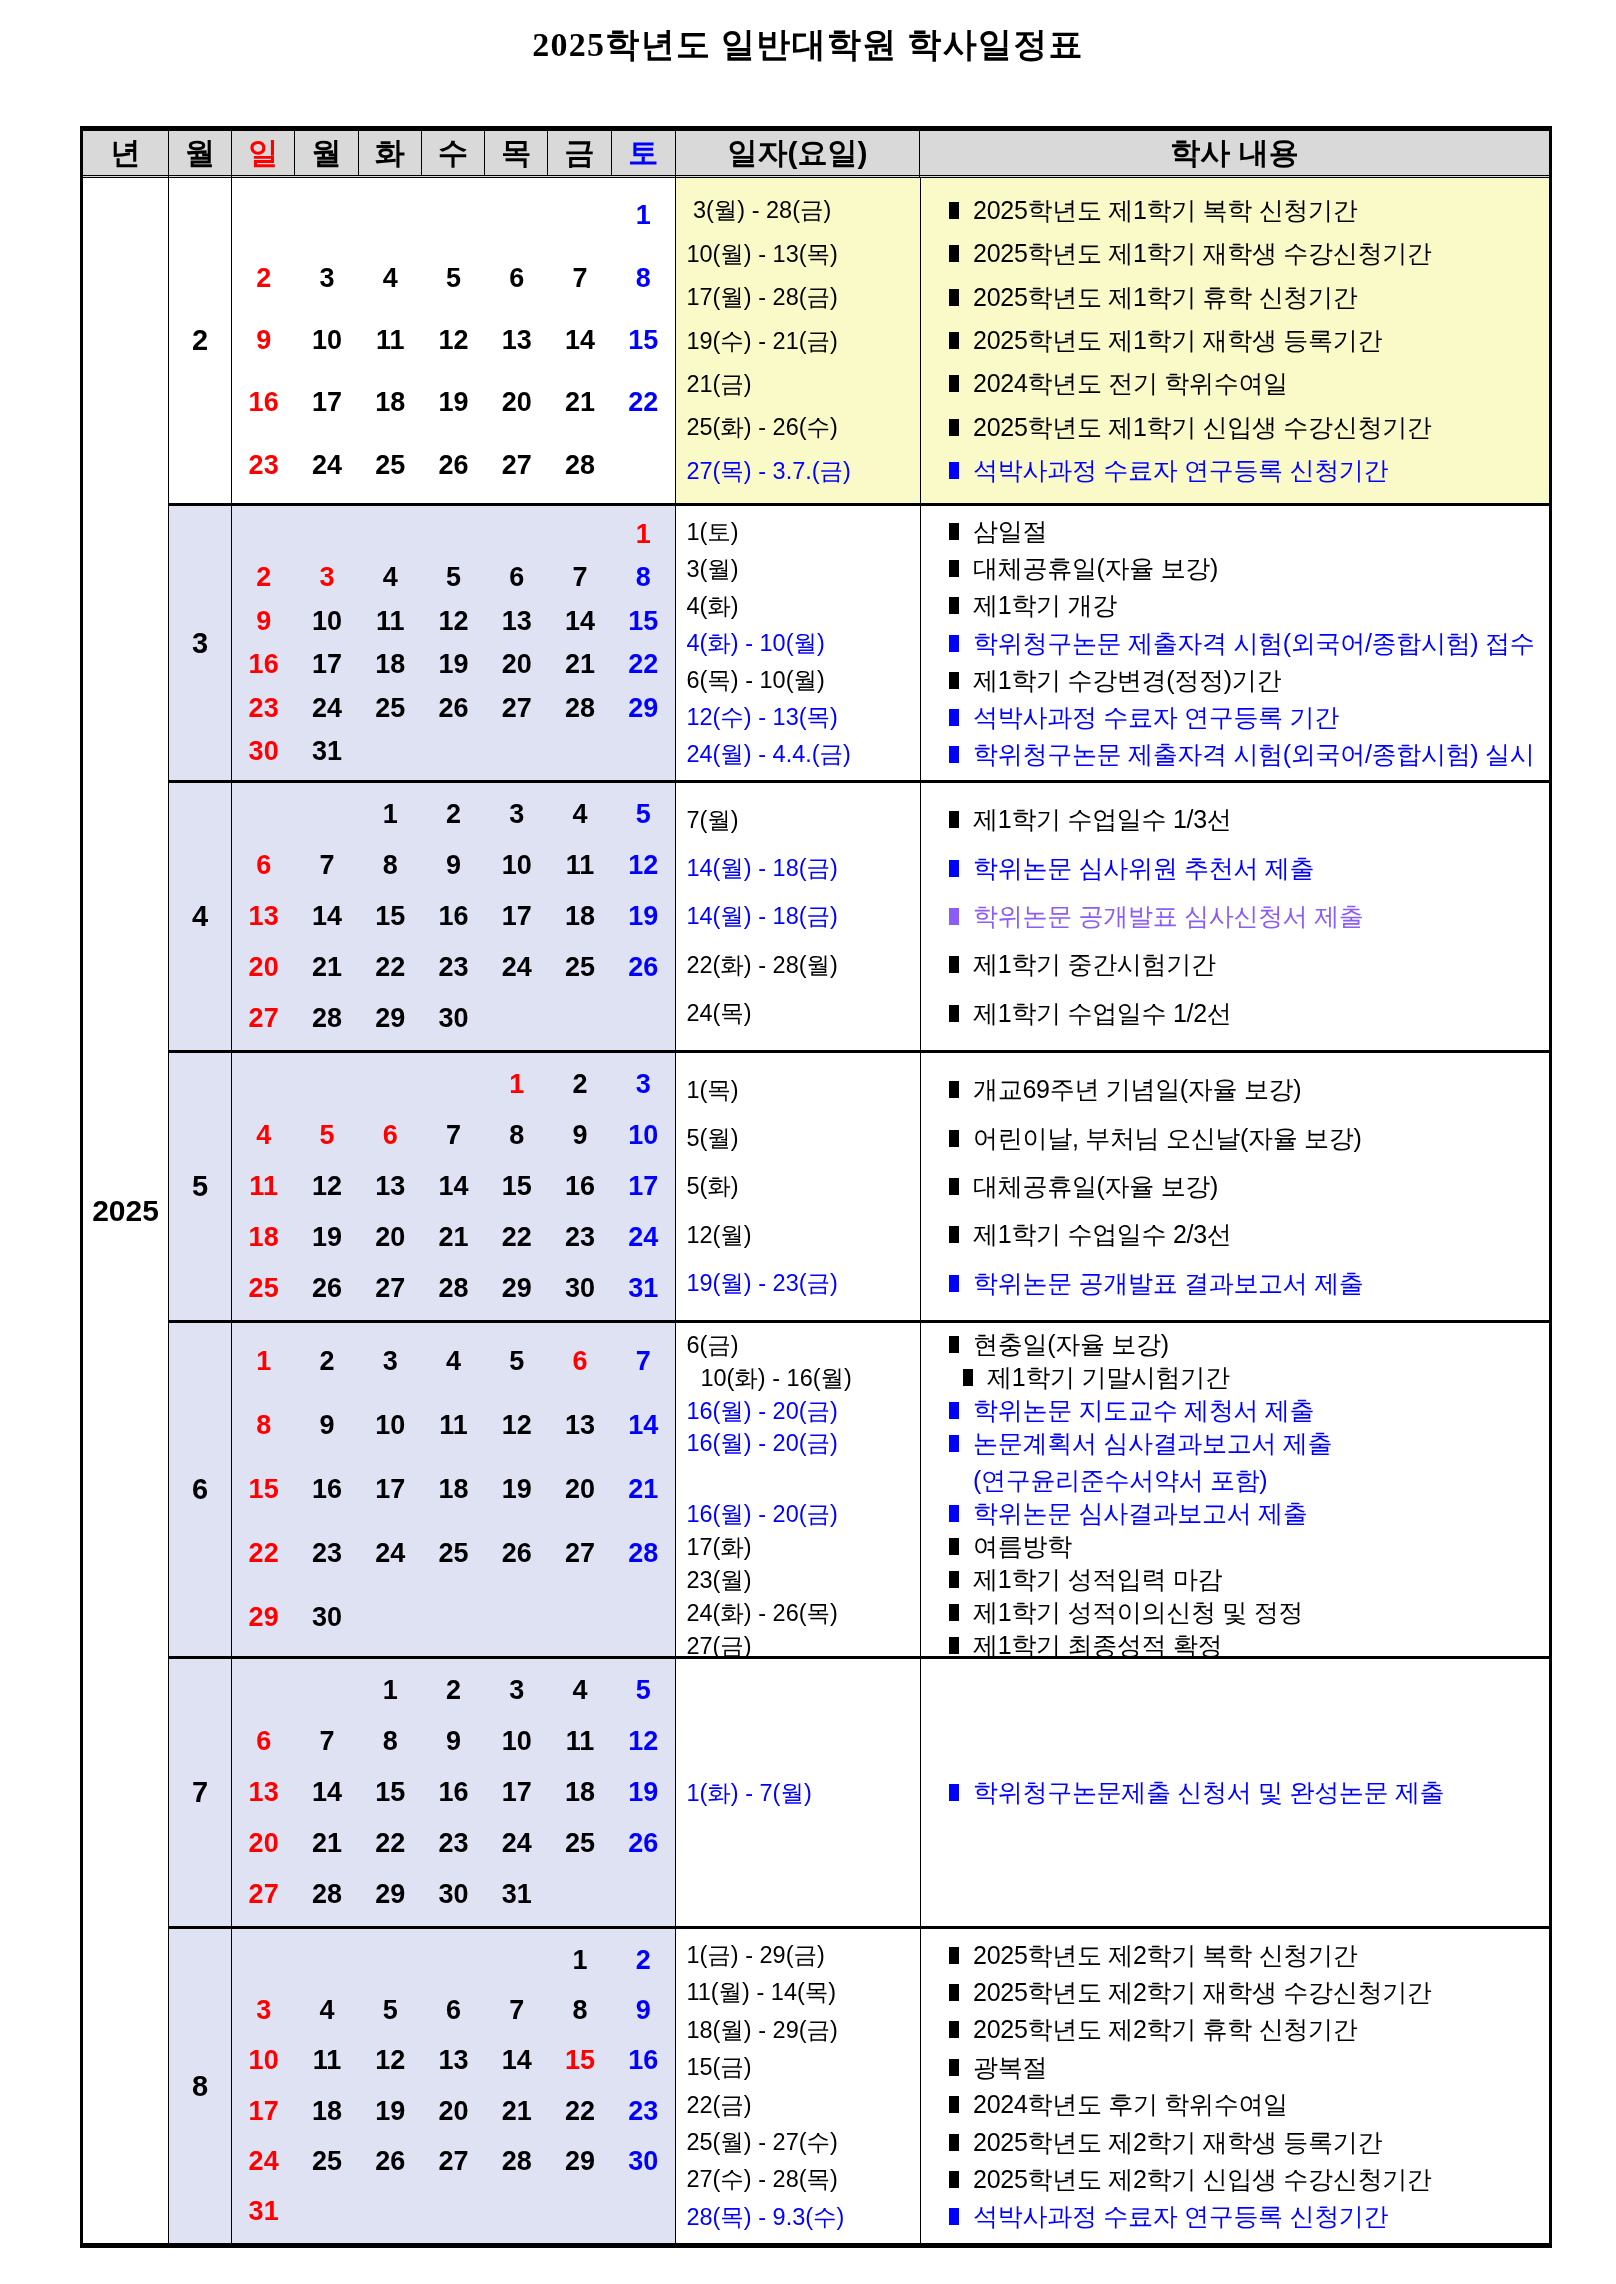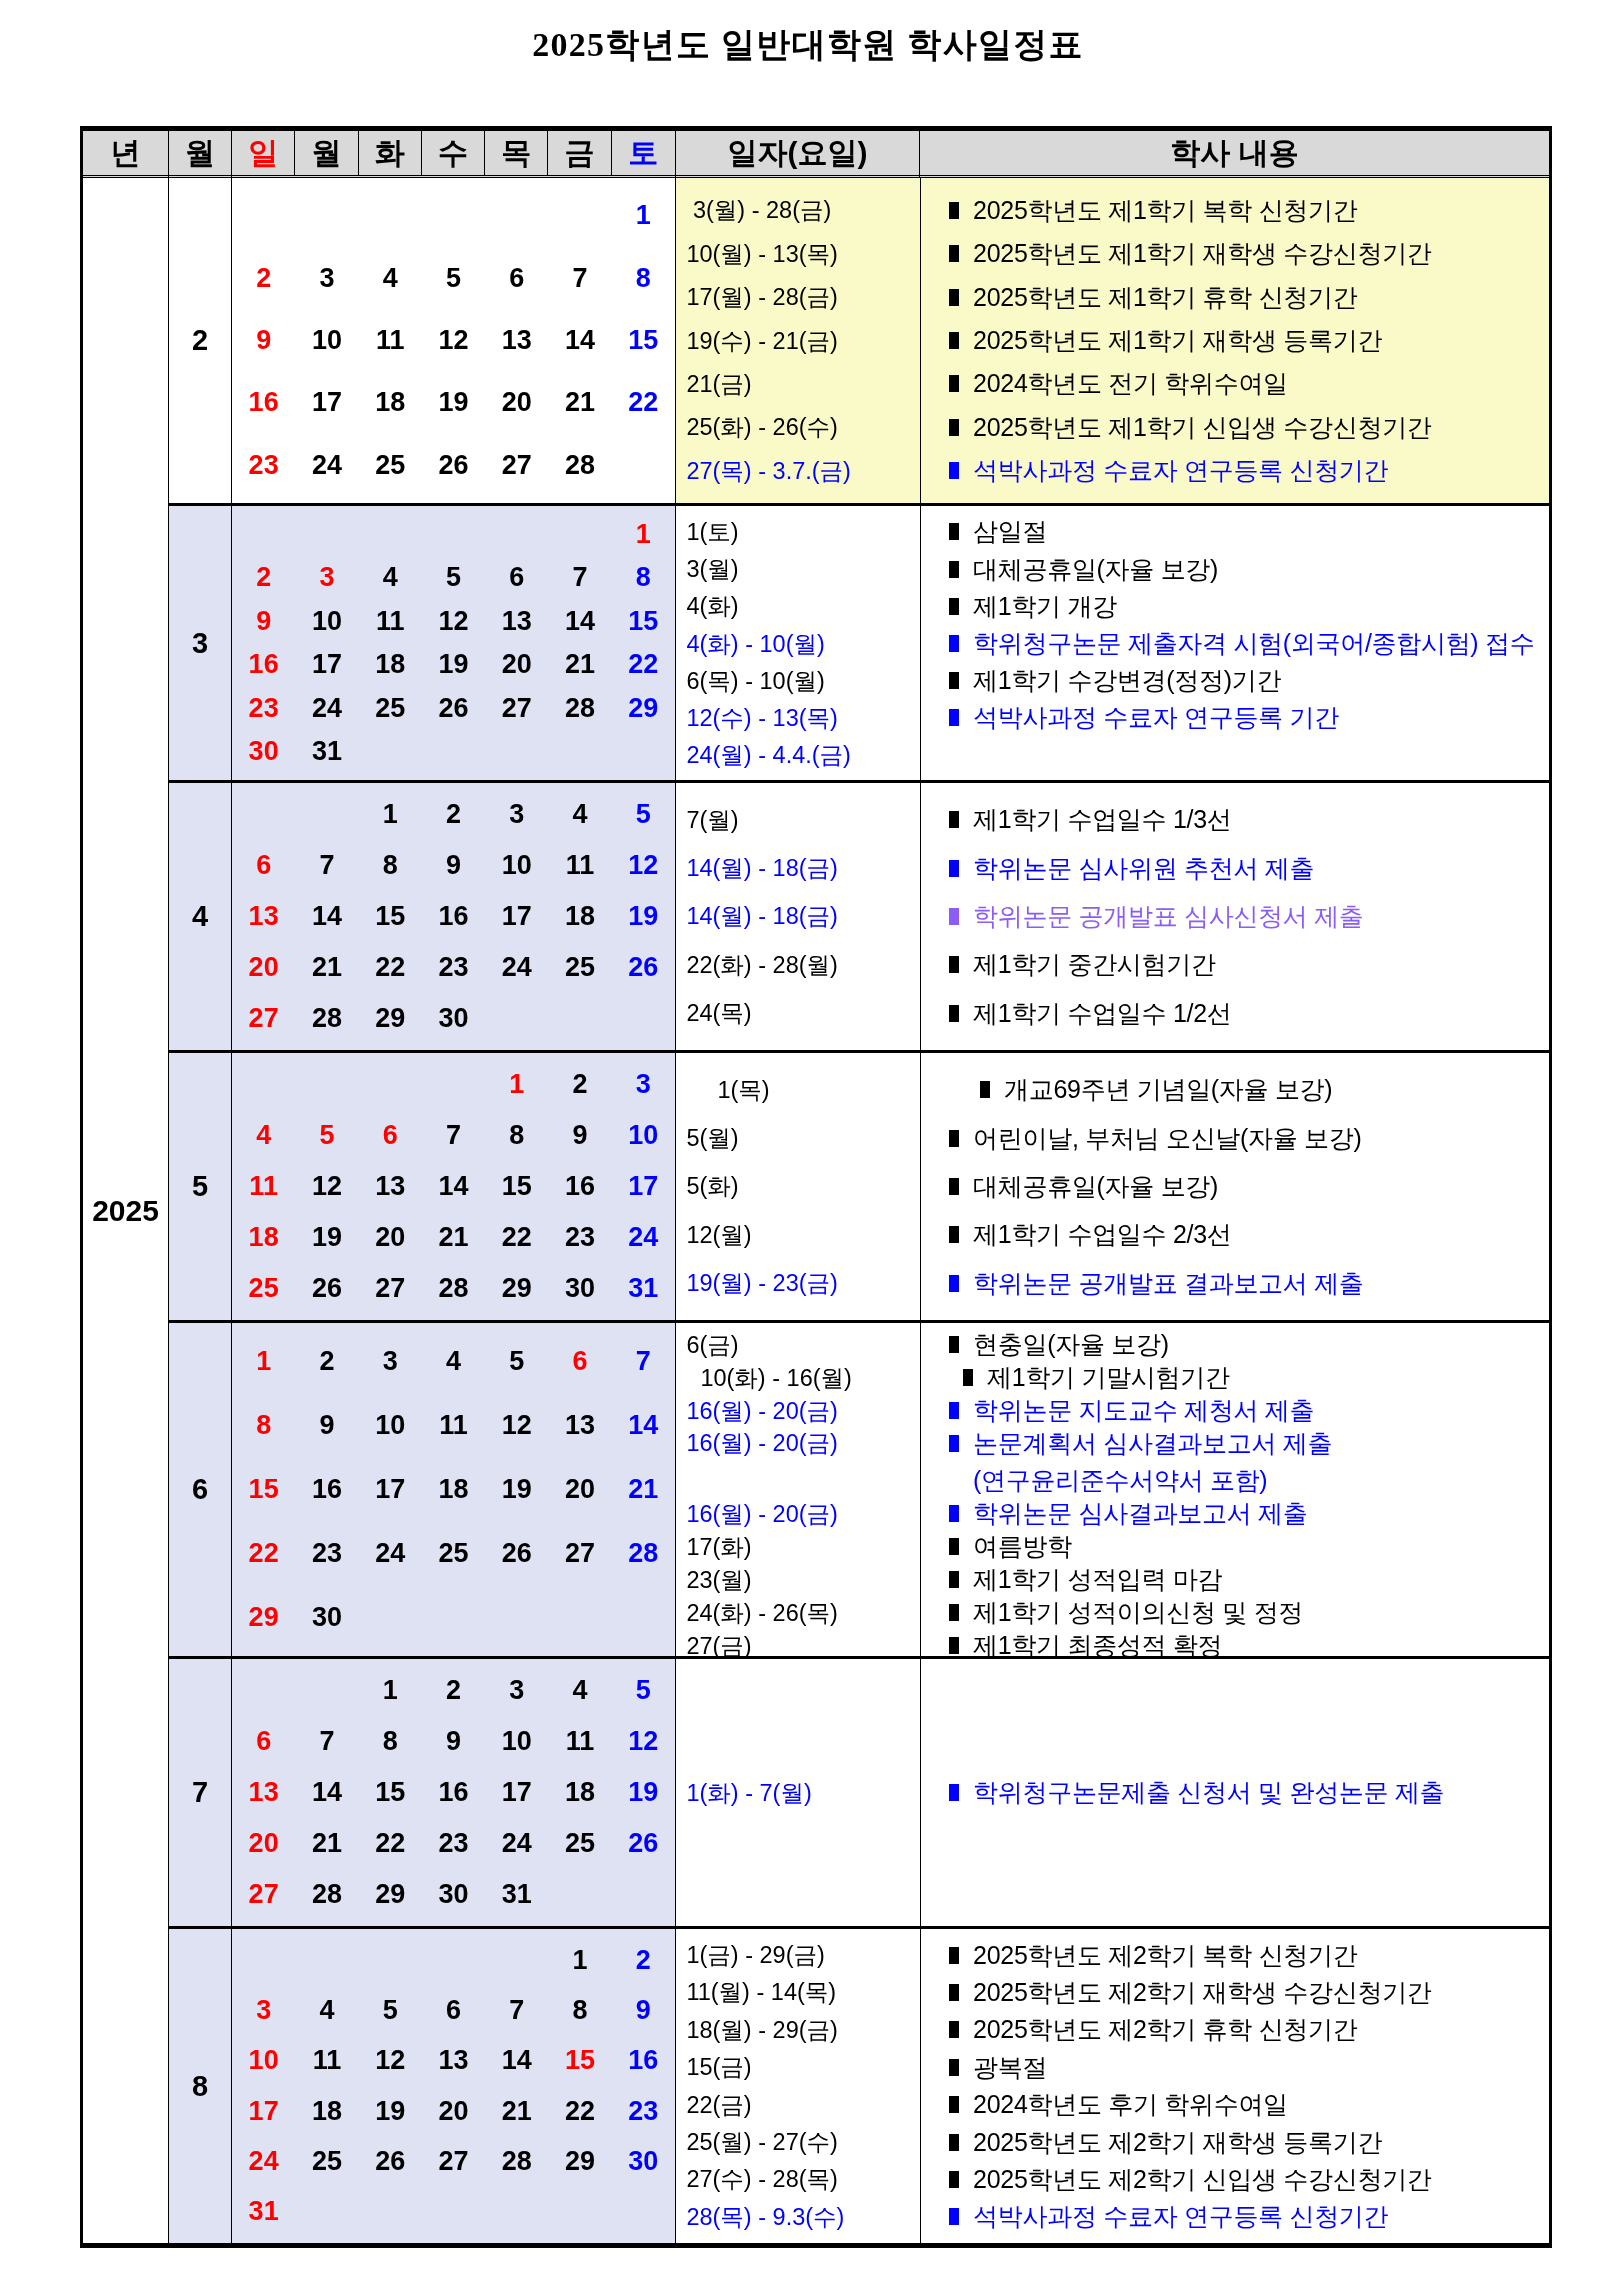--- a/index.html
+++ b/index.html
@@ -266,20 +266,26 @@
           <div class="d" style="color: rgb(0, 0, 255);">12(수) - 13(목)</div>
           <div class="tcol">
             <div class="t" style="color: rgb(0, 0, 255);">
               <span class="bullet"></span>
               <span>석박사과정 수료자 연구등록 기간</span>
             </div>
           </div>
         </div>
         <div class="srow">
           <div class="d" style="color: rgb(0, 0, 255);">24(월) - 4.4.(금)</div>
+          <div class="tcol">
+            <div class="t" style="color: rgb(0, 0, 255);">
+              <span class="bullet"></span>
+              <span>학위청구논문 제출자격 시험(외국어/종합시험) 실시</span>
+            </div>
+          </div>
         </div>
       </div>
       <div class="cell mlabel bg-lav sep" style="grid-area: 4 / 2;">4</div>
       <div class="cell mcal bg-lav sep" style="grid-area: 4 / 3;">
         <div class="day"></div>
         <div class="day"></div>
         <div class="day" style="color: rgb(0, 0, 0);">1</div>
         <div class="day" style="color: rgb(0, 0, 0);">2</div>
         <div class="day" style="color: rgb(0, 0, 0);">3</div>
         <div class="day" style="color: rgb(0, 0, 0);">4</div>
@@ -395,21 +401,21 @@
         <div class="day" style="color: rgb(0, 0, 0);">26</div>
         <div class="day" style="color: rgb(0, 0, 0);">27</div>
         <div class="day" style="color: rgb(0, 0, 0);">28</div>
         <div class="day" style="color: rgb(0, 0, 0);">29</div>
         <div class="day" style="color: rgb(0, 0, 0);">30</div>
         <div class="day" style="color: rgb(0, 0, 255);">31</div>
       </div>
       <div class="cell msched bg-white sep" style="grid-area: 5 / 4 / auto / 6;">
         <div class="divider"></div>
         <div class="srow">
-          <div class="d" style="color: rgb(0, 0, 0); margin-left: 31px;">1(목)</div>
+          <div class="d" style="color: rgb(0, 0, 0);">1(목)</div>
           <div class="tcol">
             <div class="t" style="color: rgb(0, 0, 0);">
               <span class="bullet"></span>
               <span>개교69주년 기념일(자율 보강)</span>
             </div>
           </div>
         </div>
         <div class="srow">
           <div class="d" style="color: rgb(0, 0, 0);">5(월)</div>
           <div class="tcol">

